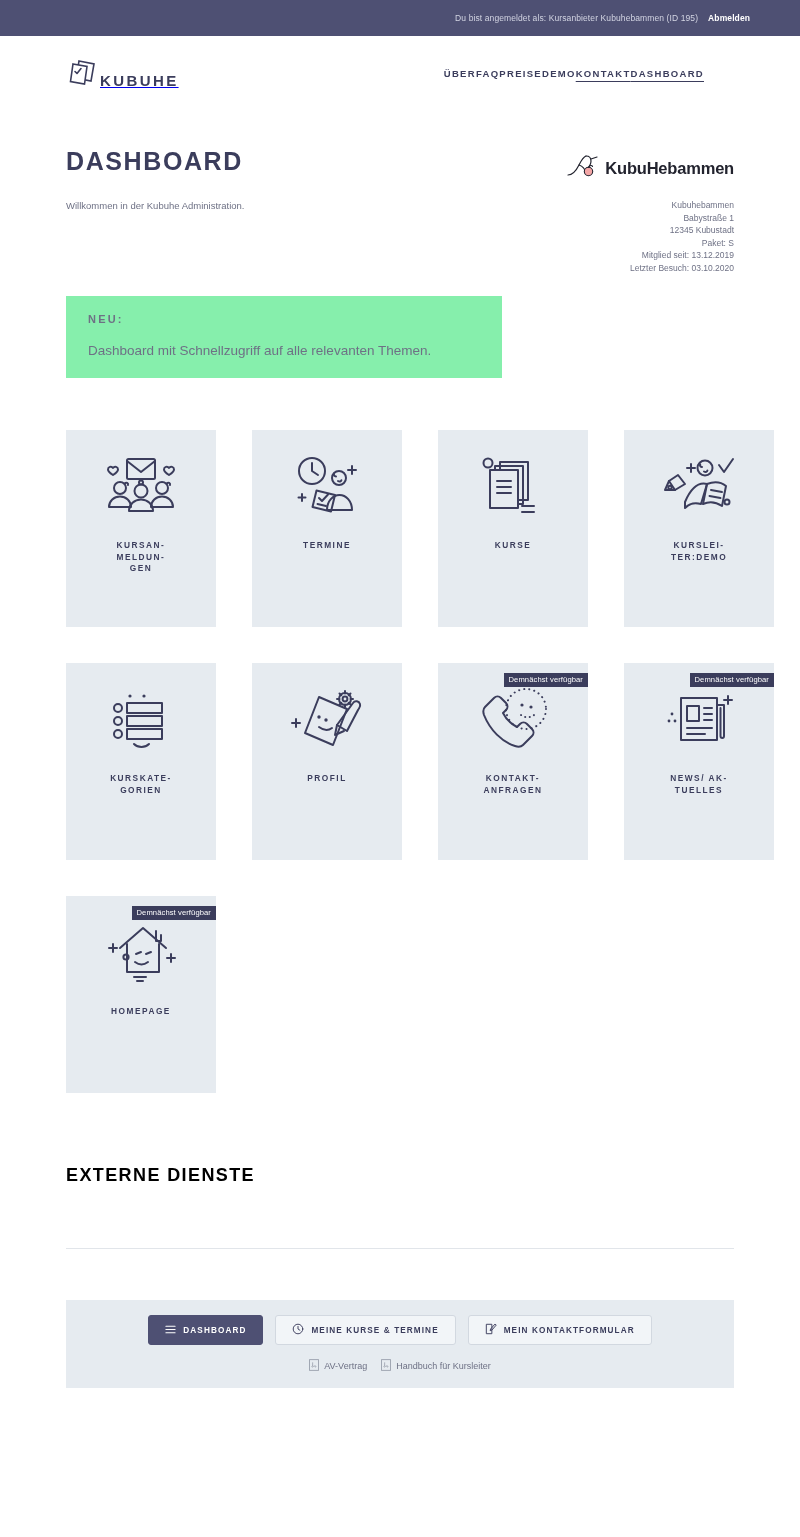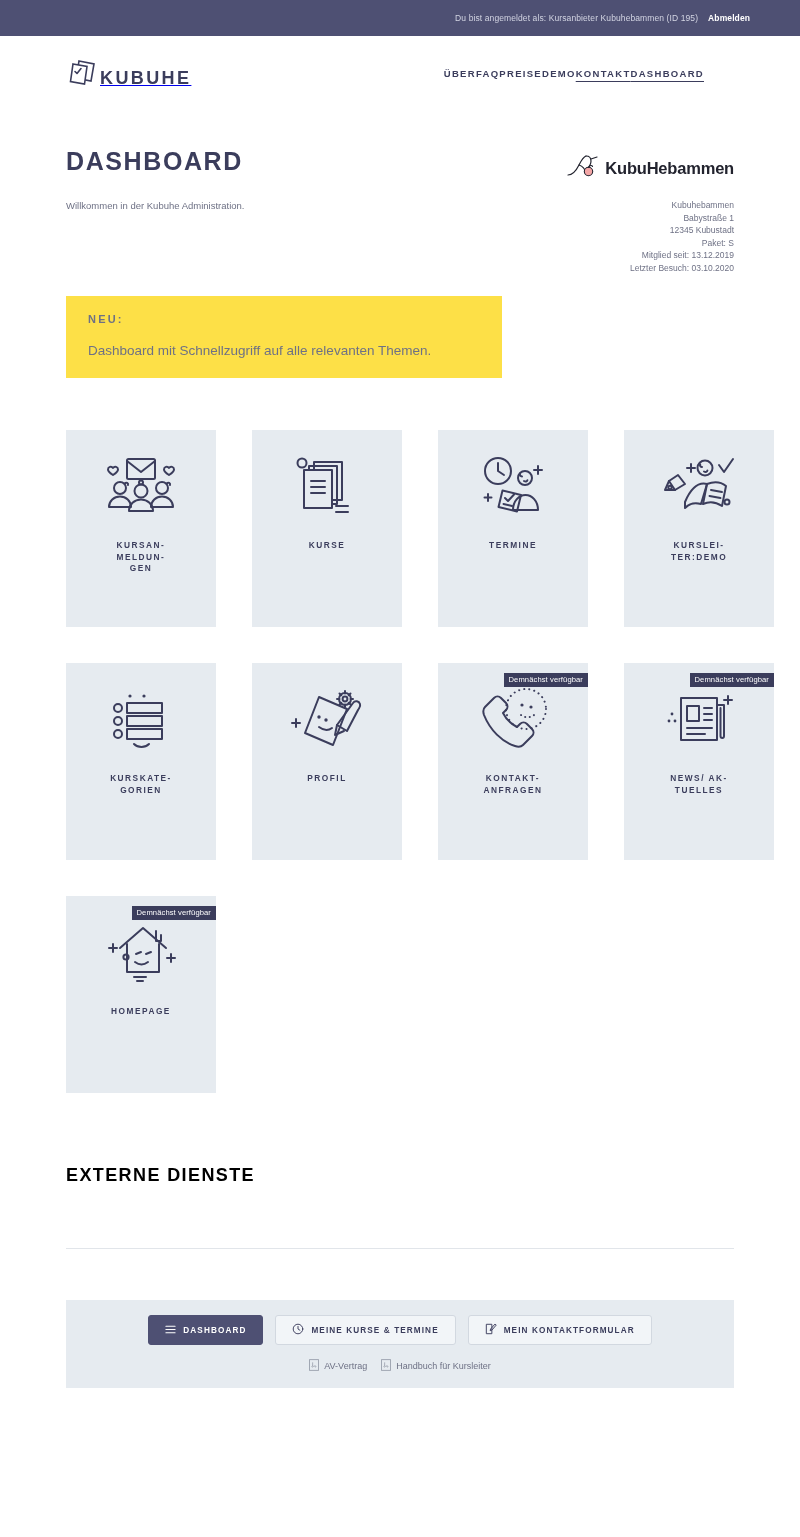--- a/index.html
+++ b/index.html
@@ -38,21 +38,21 @@
   
   .header {
     height: 75px;
     display: flex;
     align-items: center;
     padding: 0 66px;
   }
   .logo { display: flex; align-items: flex-end; gap: 2px; }
   .logo svg { display: block; }
   .logo-word {
-    font-size: 18px;
+    font-size: 15px;
     font-weight: bold;
     letter-spacing: 2.4px;
     color: #3b3d5c;
     margin-bottom: 2px;
     margin-left: -2px;
   }
   .nav {
     margin-left: auto;
     display: flex;
     align-items: center;
@@ -105,21 +105,21 @@
     margin-top: 14px;
     font-size: 8.5px;
     line-height: 12.5px;
     color: #6e7185;
   }
 
   
   .neu-banner {
     margin-top: 22px;
     width: 436px;
-    background: #fde047;
+    background: #86efac;
     padding: 17px 22px 20px 22px;
   }
   .neu-label {
     font-size: 11px;
     font-weight: bold;
     letter-spacing: 2.2px;
     color: #6e7185;
   }
   .neu-text {
     margin-top: 18px;
@@ -325,49 +325,49 @@
           <path d="M63.5 29.5 c2-1.5 4-0.5 3.5 1.5"></path>
         </svg>
       </div>
       <div class="tile-label">KURSAN-
 MELDUN-
 GEN</div>
     </a>
 
     <a class="tile" href="#">
       <div class="tile-icon">
-        <svg width="70" height="62" viewBox="0 0 70 62" fill="none" stroke="#3b3d5c" stroke-width="2" stroke-linecap="round" stroke-linejoin="round">
-          <circle cx="10" cy="9" r="4.5"></circle>
-          <rect x="22" y="8" width="28" height="38"></rect>
-          <rect x="17" y="12" width="28" height="38"></rect>
-          <rect x="12" y="16" width="28" height="38" fill="#e6ebf0"></rect>
-          <path d="M19 27 L33 27 M19 33 L33 33 M19 39 L33 39"></path>
-          <path d="M44 52 L56 52 M44 58 L56 58"></path>
-        </svg>
-      </div>
-      <div class="tile-label">KURSE</div>
-    </a>
-
-    <a class="tile" href="#">
-      <div class="tile-icon">
         <svg width="76" height="62" viewBox="0 0 76 62" fill="none" stroke="#3b3d5c" stroke-width="2" stroke-linecap="round" stroke-linejoin="round">
           <circle cx="23" cy="17" r="13"></circle>
           <path d="M23 9 L23 17 L29 21"></path>
           <circle cx="50" cy="24" r="7"></circle>
           <path d="M47 22.5 c-1.5 0-2.5-1.2-2-2.5"></path>
           <path d="M49 27 c1.6 1 3 0.4 3.4-0.8"></path>
           <path d="M38 56 c0-9 6-15 12.5-15 S63 47 63 56z"></path>
           <path d="M27.5 36.5 L46 41 L42 57.5 L23.5 53z"></path>
           <path d="M30 44 L33 47 L39 40.5"></path>
           <path d="M28.5 50 L37 52"></path>
           <path d="M63 12 L63 20 M59 16 L67 16"></path>
           <path d="M13 40 L13 47 M9.5 43.5 L16.5 43.5"></path>
         </svg>
       </div>
       <div class="tile-label">TERMINE</div>
+    </a>
+
+    <a class="tile" href="#">
+      <div class="tile-icon">
+        <svg width="70" height="62" viewBox="0 0 70 62" fill="none" stroke="#3b3d5c" stroke-width="2" stroke-linecap="round" stroke-linejoin="round">
+          <circle cx="10" cy="9" r="4.5"></circle>
+          <rect x="22" y="8" width="28" height="38"></rect>
+          <rect x="17" y="12" width="28" height="38"></rect>
+          <rect x="12" y="16" width="28" height="38" fill="#e6ebf0"></rect>
+          <path d="M19 27 L33 27 M19 33 L33 33 M19 39 L33 39"></path>
+          <path d="M44 52 L56 52 M44 58 L56 58"></path>
+        </svg>
+      </div>
+      <div class="tile-label">KURSE</div>
     </a>
 
     <a class="tile" href="#">
       <div class="tile-icon">
         <svg width="76" height="62" viewBox="0 0 76 62" fill="none" stroke="#3b3d5c" stroke-width="2" stroke-linecap="round" stroke-linejoin="round">
           <circle cx="44" cy="14" r="7.5"></circle>
           <path d="M41 13 c-1.5 0-2.4-1.3-1.8-2.6"></path>
           <path d="M43 17.5 c1.7 1 3.1 0.3 3.4-1"></path>
           <path d="M58 11 L63 18 L72 5"></path>
           <path d="M30 10 L30 18 M26 14 L34 14"></path>

